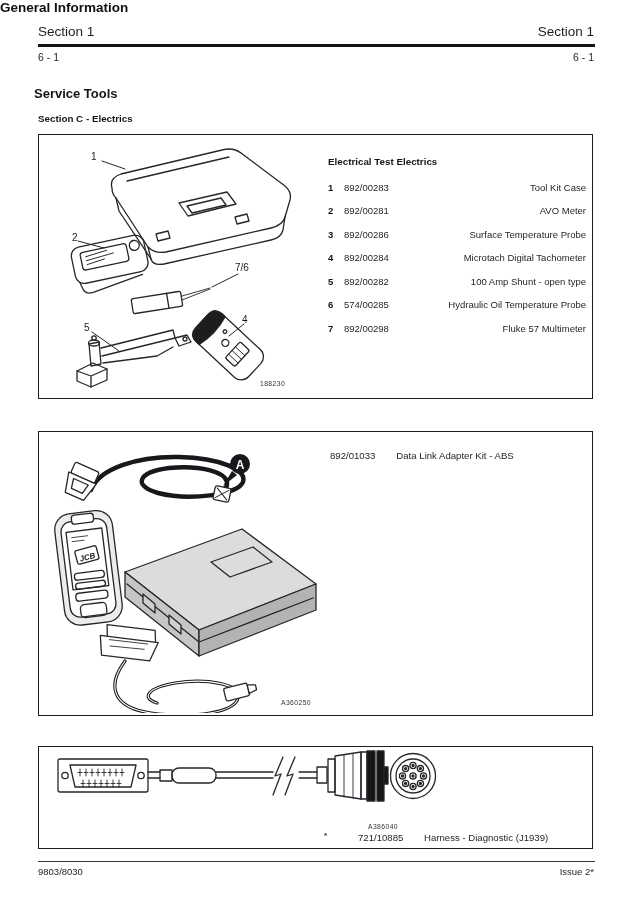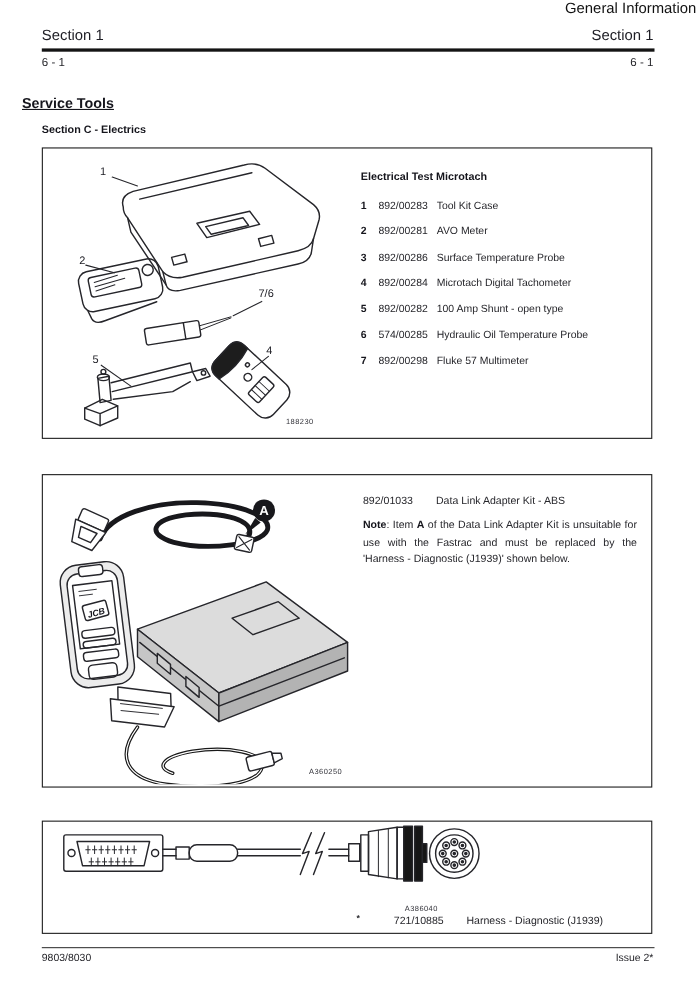--- a/index.html
+++ b/index.html
@@ -5,41 +5,41 @@
   html,body{margin:0;padding:0;background:#ffffff;}
   .page{
     position:relative;width:633px;height:899px;background:#ffffff;overflow:hidden;
     font-family:"Liberation Sans", sans-serif;color:#26262b;
   }
   .abs{position:absolute;}
   
   .hdr-section{top:24px;font-size:13.5px;color:#1d1d24;}
   .hdr-left{left:38px;}
   .hdr-right{right:39px;}
-  .hdr-center{left:0;width:100%;text-align:right;font-weight:normal;font-size:13.5px;color:#111;}
+  .hdr-center{left:0;width:100%;text-align:left;font-weight:bold;font-size:13.5px;color:#111;}
   .rule-thick{left:38px;top:44px;width:557px;height:3px;background:#141414;}
   .pageno{top:51px;font-size:10.5px;color:#26262b;}
   .pageno-left{left:38px;}
   .pageno-right{right:39px;}
   
-  .h-service{left:20px;top:86px;font-size:13px;font-weight:bold;color:#15151c;text-decoration:underline;}
+  .h-service{left:34px;top:86px;font-size:13px;font-weight:bold;color:#15151c;}
   .h-sectionc{left:38px;top:113px;font-size:9.8px;font-weight:bold;color:#15151c;}
   
   .figbox{border:1.5px solid #1d1d1d;background:#fff;}
   #box1{left:38px;top:134px;width:553px;height:263px;}
   #box2{left:38px;top:431px;width:553px;height:283px;}
   #box3{left:38px;top:746px;width:553px;height:101px;}
   .figcode{font-size:6.8px;letter-spacing:.4px;color:#33333a;}
   
   .partlist{left:289px;top:21px;width:258px;font-size:9.5px;}
   .pl-title{font-size:9.8px;font-weight:bold;color:#15151c;margin-bottom:16px;}
   .pl-row{display:flex;line-height:10.6px;margin-bottom:12.9px;}
   .pl-num{font-weight:bold;width:16px;flex:0 0 16px;color:#15151c;}
   .pl-part{width:53px;flex:0 0 53px;}
-  .pl-desc{flex:1;}
+  .pl-desc{flex:1;text-align:right;}
   .callout{font-size:10px;color:#1b1b22;}
   
   .fig2-text{left:291px;top:16px;width:249px;font-size:9.6px;line-height:15.4px;}
   .fig2-partline{margin-bottom:7px;}
   .fig2-name{margin-left:21px;}
   .fig2-note{text-align:justify;}
   .b{font-weight:bold;color:#15151c;}
   
   .fn-row{left:285px;top:85px;font-size:9.6px;display:flex;align-items:baseline;}
   .fn-star{font-weight:bold;font-size:8px;position:relative;top:-3px;width:8px;flex:0 0 8px;}
@@ -123,21 +123,21 @@
       </g>
     </svg>
 
     <span class="abs callout" style="left:52px;top:16px">1</span>
     <span class="abs callout" style="left:33px;top:97px">2</span>
     <span class="abs callout" style="left:196px;top:127px">7/6</span>
     <span class="abs callout" style="left:45px;top:187px">5</span>
     <span class="abs callout" style="left:203px;top:179px">4</span>
 
     <div class="abs partlist">
-      <div class="pl-title">Electrical Test Microtach</div>
+      <div class="pl-title">Electrical Test Electrics</div>
       <div class="pl-row">
         <span class="pl-num">1</span>
         <span class="pl-part">892/00283</span>
         <span class="pl-desc">Tool Kit Case</span>
       </div>
       <div class="pl-row">
         <span class="pl-num">2</span>
         <span class="pl-part">892/00281</span>
         <span class="pl-desc">AVO Meter</span>
       </div>
@@ -231,23 +231,20 @@
             <rect x="186" y="254" width="24" height="13" rx="2" fill="#ffffff"></rect>
             <path d="M210 256 L218 258 L218 263 L210 265 Z" fill="#ffffff"></path>
           </g>
         </g>
       </g>
     </svg>
 
     <div class="abs fig2-text">
       <div class="fig2-partline">
         <span>892/01033</span><span class="fig2-name">Data Link Adapter Kit - ABS</span>
-      </div>
-      <div class="fig2-note">
-        <span class="b">Note</span><span>: Item </span><span class="b">A</span><span> of the Data Link Adapter Kit is unsuitable for use with the Fastrac and must be replaced by the 'Harness - Diagnostic (J1939)' shown below.</span>
       </div>
     </div>
 
     <span class="abs figcode" style="left:242px;top:267px">A360250</span>
   </div>
 
   <div class="abs figbox" id="box3">
 
     <svg class="abs" style="left:0;top:0" width="553" height="101" viewBox="0 0 553 101">
       <g stroke="#26262b" stroke-width="1.3" fill="none" stroke-linecap="round" stroke-linejoin="round">

